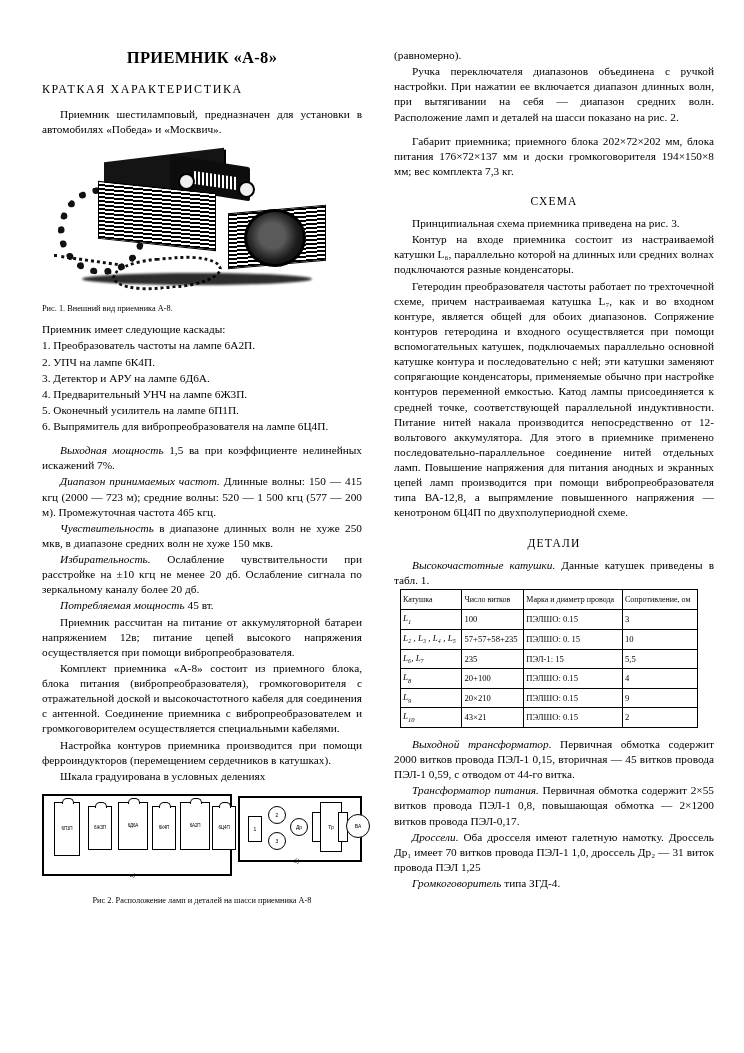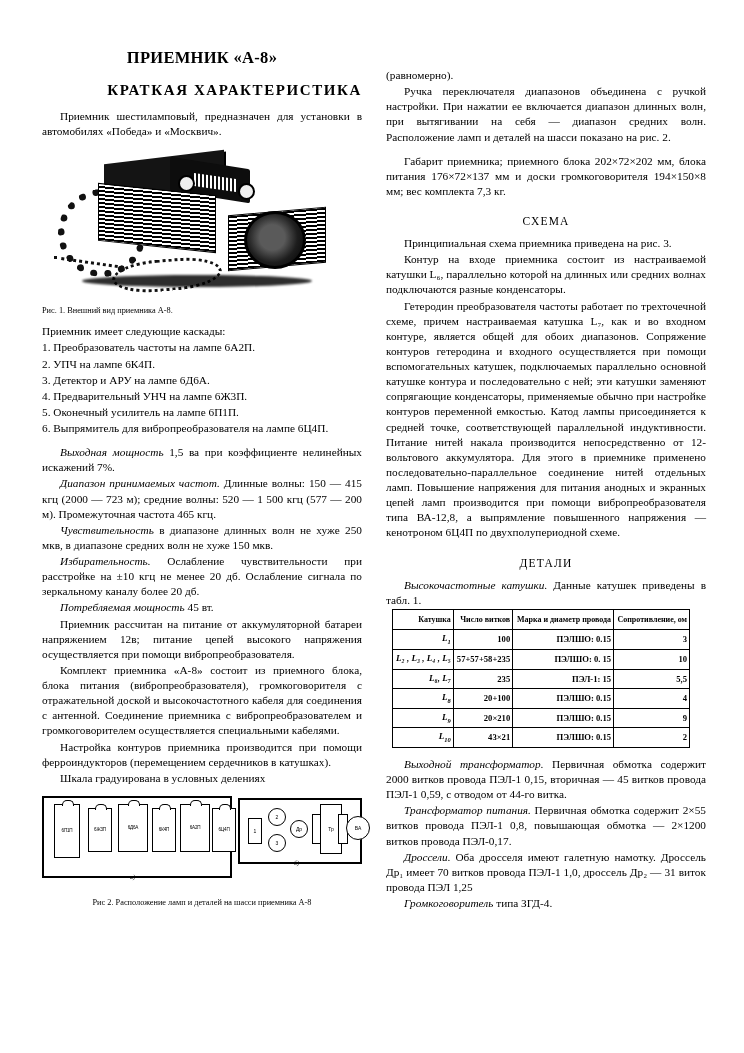--- a/index.html
+++ b/index.html
@@ -21,33 +21,33 @@
     width: 744px;
     height: 1053px;
     background: #fff;
   }
   .col {
     position: absolute;
     top: 48px;
     width: 320px;
   }
   .col-left  { left: 42px; }
-  .col-right { left: 386px; margin-top: 20px; }
+  .col-right { left: 394px; }
 
   h1.doc-title {
     font-size: 16.5px;
     font-weight: bold;
     text-align: center;
     margin: 0 0 14px 0;
     letter-spacing: 0.3px;
   }
   h2.section-sub {
-    font-size: 15px;
-    font-weight: bold;
-    text-align: right;
+    font-size: 12px;
+    font-weight: normal;
+    text-align: left;
     letter-spacing: 1.6px;
     margin: 0 0 10px 0;
   }
   h2.section-head {
     font-size: 11.5px;
     font-weight: normal;
     text-align: center;
     letter-spacing: 1.2px;
     margin: 16px 0 9px 0;
   }
@@ -225,23 +225,23 @@
     margin: 6px 2px 3px 0;
   }
   table.coils {
     border-collapse: collapse;
     width: 298px;
     margin: 0 auto 0 6px;
     font-size: 8.6px;
   }
   table.coils th, table.coils td {
     border: 1.4px solid #000;
-    text-align: right;
+    text-align: left;
     padding: 3px 2px;
-    font-weight: bold;
+    font-weight: normal;
     line-height: 1.2;
   }
   table.coils th { font-size: 8px; padding: 5px 2px; }
   table.coils td.coil { font-style: italic; font-size: 9px; }
   table.coils td.coil sub { font-size: 6.5px; font-style: italic; }
   .below-tbl { margin-top: 9px; }
 </style>
 </head>
 <body>
 

